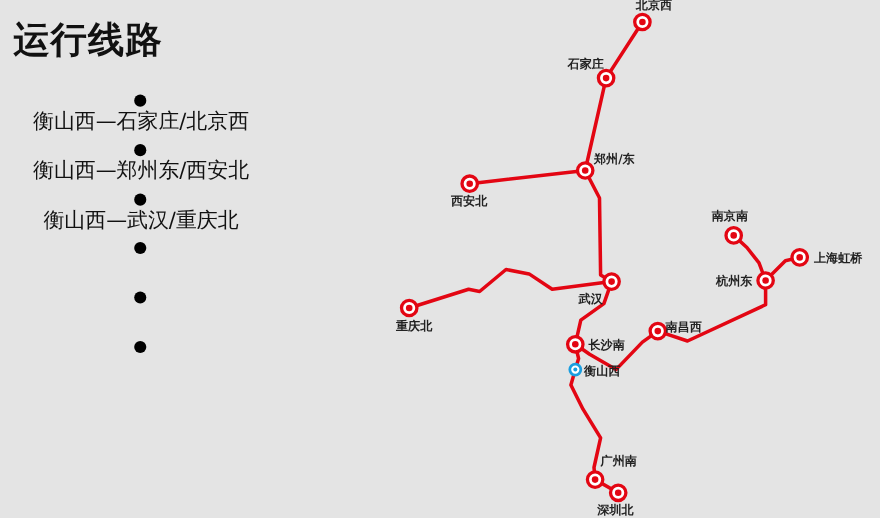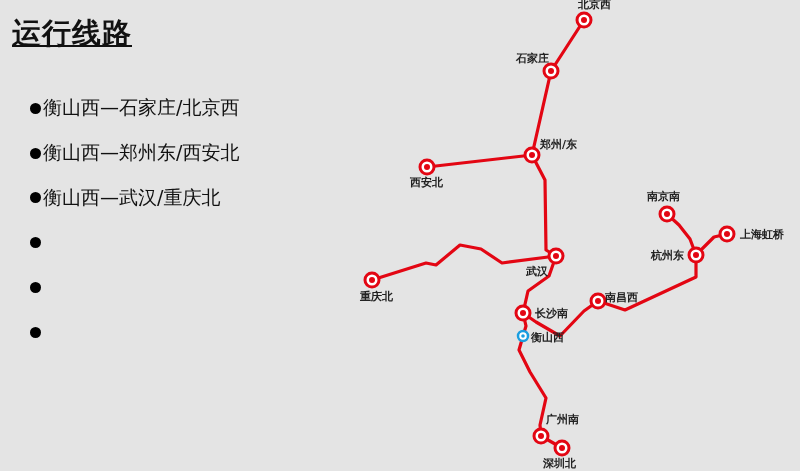--- a/index.html
+++ b/index.html
@@ -4,28 +4,27 @@
   <style>
     html, body { margin: 0; padding: 0; }
     body {
       width: 800px; height: 471px; overflow: hidden;
       background: #e4e4e4;
       font-family: "DejaVu Sans", "Liberation Sans", sans-serif;
       position: relative;
     }
     .title {
       position: absolute; left: 12px; top: 14px;
-      font-size: 29px; font-weight: bold; color: #111;
+      font-size: 33px; font-weight: bold; color: #111;
       letter-spacing: 1px;
-      text-decoration: underline;
     }
     .routes { position: absolute; left: 30px; top: 86px; margin: 0; padding: 0; list-style: none; }
     .route {
       height: 44.8px; display: flex; align-items: center;
-      font-size: 19px; color: #111;
+      font-size: 19px; color: #111; flex-direction: column;
     }
     .bullet {
       display: inline-block; width: 11px; height: 11px; border-radius: 50%;
       background: #000; margin-right: 2px;
     }
     svg.map { position: absolute; left: 0; top: 0; }
     .st-label { font-size: 11px; font-weight: bold; fill: #222; }
   </style>
 </head>
 <body>

